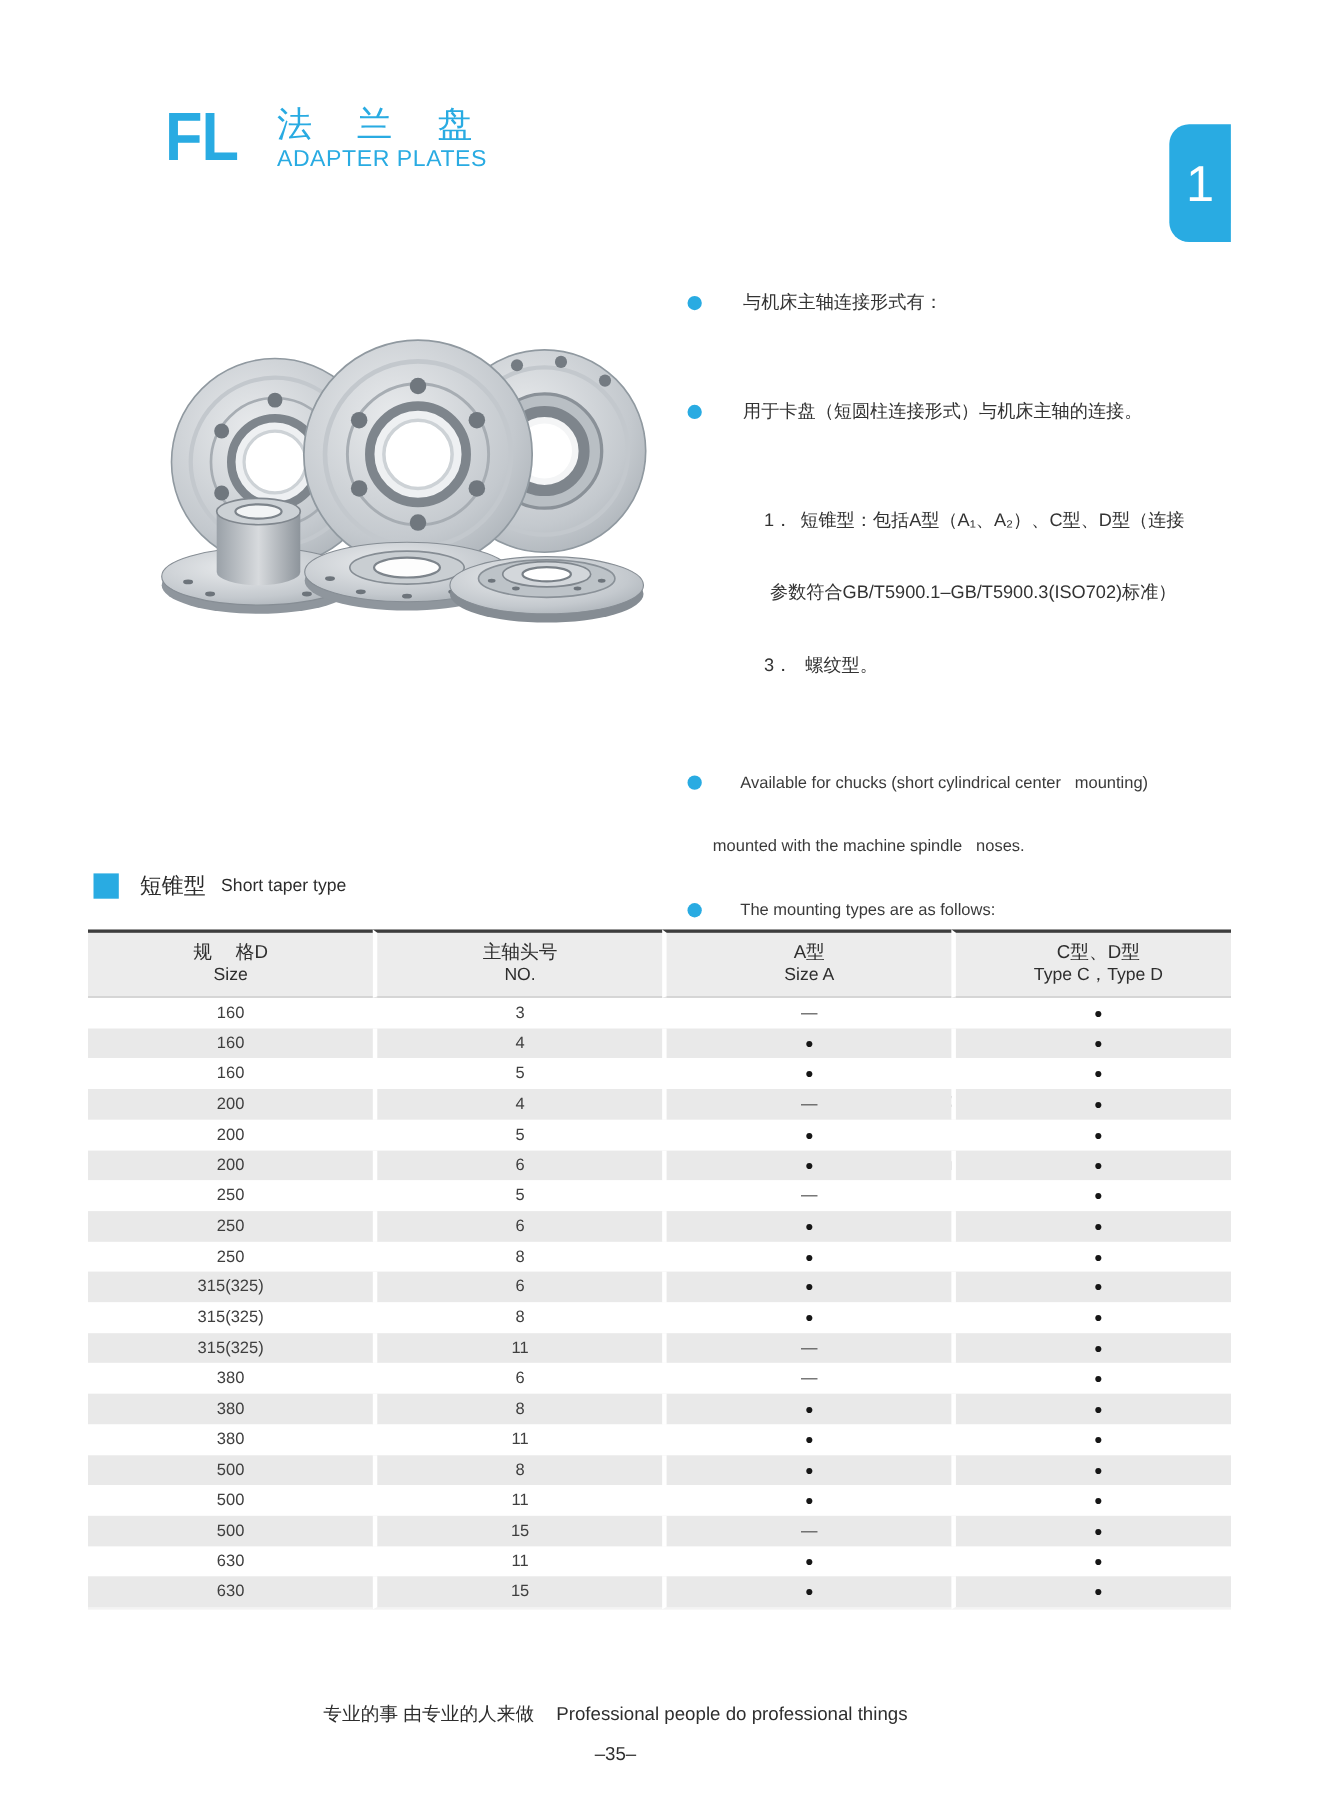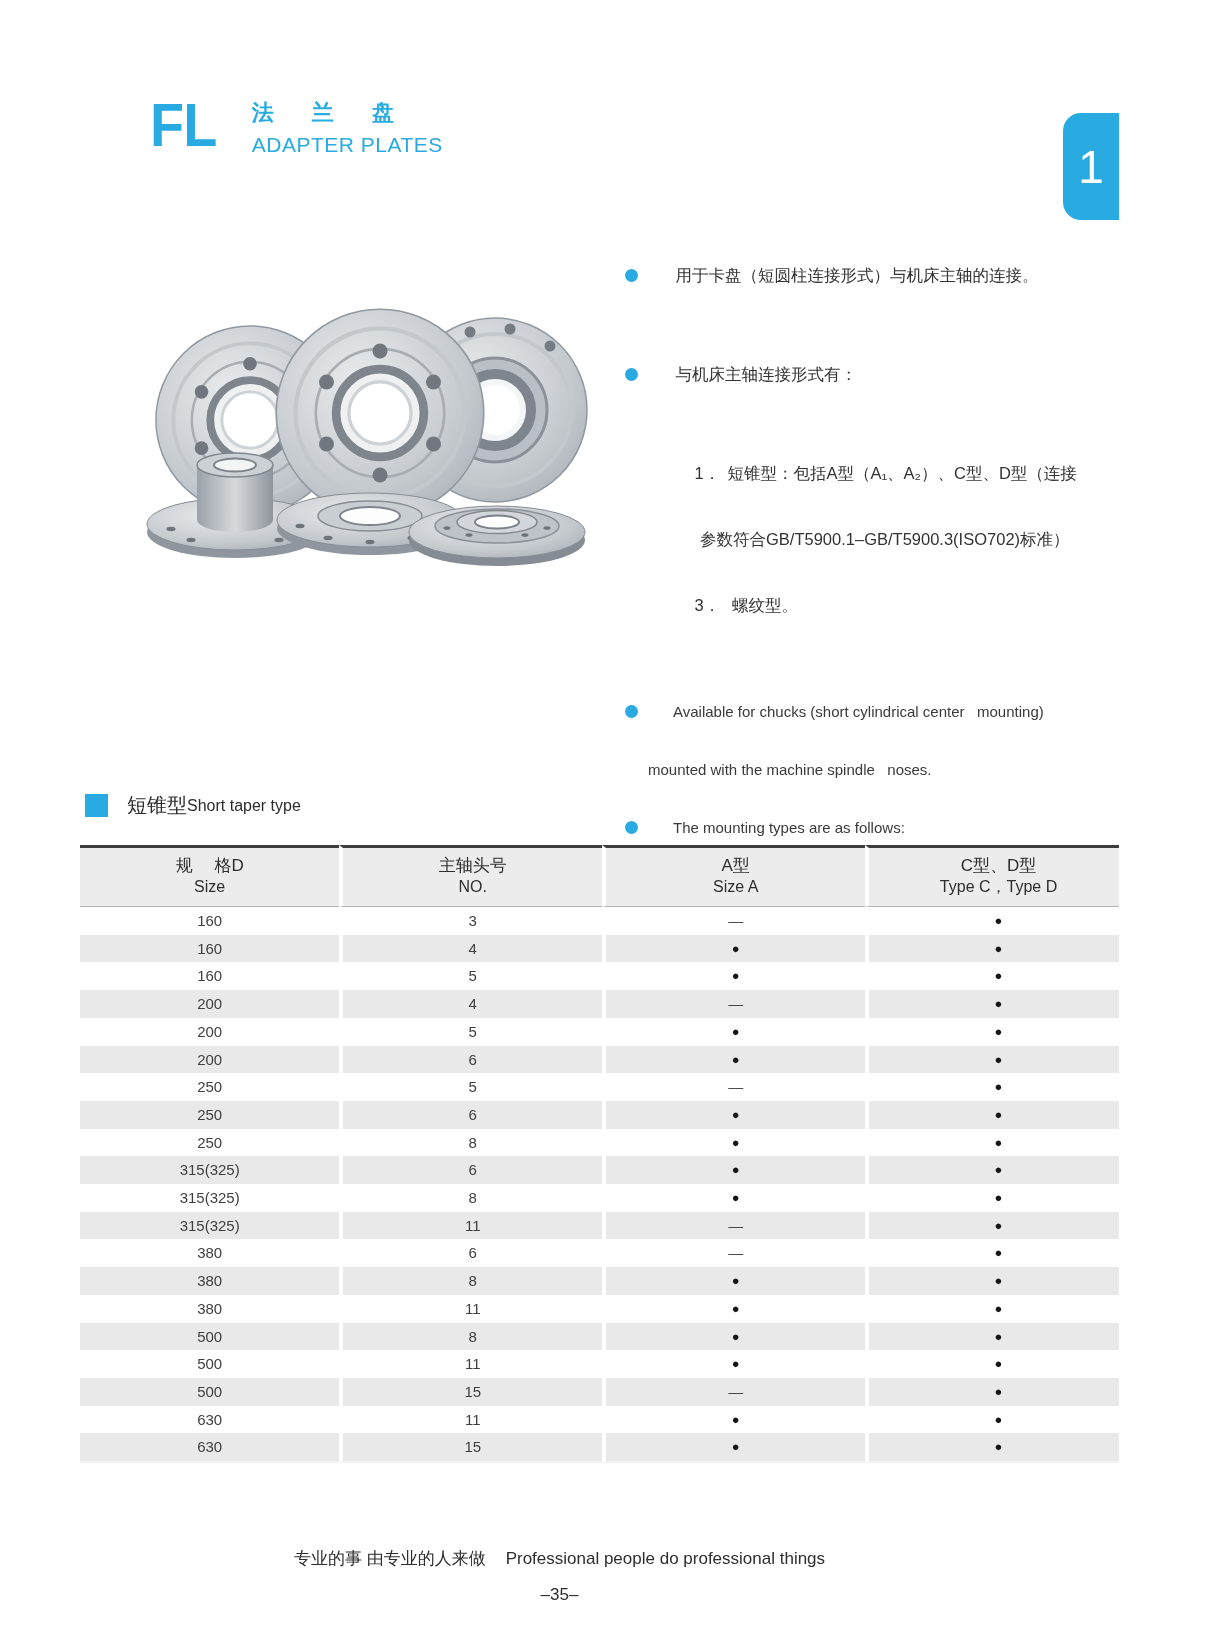--- a/index.html
+++ b/index.html
@@ -7,21 +7,21 @@
     position:relative;width:1119px;height:1649px;background:#ffffff;
     font-family:"Liberation Sans","DejaVu Sans",sans-serif;overflow:hidden;
   }
   
   .logo{position:absolute;left:150px;top:96px;display:flex;}
   .logo-code{
     color:#29ABE2;font-size:62px;font-weight:bold;line-height:58px;
     transform:scaleX(.9);transform-origin:left top;letter-spacing:-1px;
   }
   .logo-right{margin-left:28px;padding-top:0;}
-  .logo-cn{color:#29ABE2;font-size:22px;line-height:34px;letter-spacing:16px;font-weight:bold;}
+  .logo-cn{color:#29ABE2;font-size:32px;line-height:34px;letter-spacing:16px;font-weight:normal;}
   .logo-en{color:#29ABE2;font-size:21px;letter-spacing:.5px;margin-top:3px;}
   .page-tab{
     position:absolute;right:0;top:113px;width:56px;height:107px;background:#29ABE2;
     border-radius:18px 0 0 18px;display:flex;align-items:center;justify-content:center;
     color:#fff;font-size:46px;line-height:1;
   }
   
   .photo{position:absolute;left:135px;top:295px;width:455px;height:275px;}
   
   .notes{position:absolute;left:625px;top:226px;}
@@ -36,21 +36,21 @@
   .cn-line.item{padding-left:42px;}
   .cn-line.cont{padding-left:75px;}
   .en-line.item{padding-left:53px;}
   .en-line.cont{padding-left:76px;}
   .no-cn{display:inline-block;min-width:33px;}
   .no-en{display:inline-block;min-width:24px;}
   .block-gap{height:13px;}
   
   .section{position:absolute;left:85px;top:792px;display:flex;align-items:center;}
   .sq{width:23px;height:23px;background:#29ABE2;margin-right:19px;}
-  .sec-cn{font-size:20px;color:#2c2c2c;margin-right:0;}
+  .sec-cn{font-size:20px;color:#2c2c2c;margin-right:14px;}
   .sec-en{font-size:16px;color:#2c2c2c;}
   
   .tbl{
     position:absolute;left:80px;top:845px;width:1048px;
     border-collapse:separate;border-spacing:0;table-layout:fixed;
   }
   .tbl th{
     width:25%;background:#ececec;border-top:3px solid #3d3d3d;border-bottom:1px solid #b3b3b3;
     font-weight:normal;padding:7px 16px 9px;text-align:center;
   }
@@ -169,24 +169,24 @@
         <ellipse cx="-50" cy="233" rx="3.5" ry="1.8"></ellipse>
           <ellipse cx="50" cy="233" rx="3.5" ry="1.8"></ellipse>
         <ellipse cx="-28" cy="240" rx="3.5" ry="1.8"></ellipse>
           <ellipse cx="28" cy="240" rx="3.5" ry="1.8"></ellipse>
       </g>
     </g>
   </svg>
 
   <div class="notes">
     <div class="n cn-line has-dot">
+      <span class="bdot"></span><span>与机床主轴连接形式有：</span>
+    </div>
+    <div class="n cn-line has-dot">
       <span class="bdot"></span><span>用于卡盘（短圆柱连接形式）与机床主轴的连接。</span>
-    </div>
-    <div class="n cn-line has-dot">
-      <span class="bdot"></span><span>与机床主轴连接形式有：</span>
     </div>
     <div class="n cn-line item">
       <span class="no-cn">1．</span><span>短锥型：包括A型（A₁、A₂）、C型、D型（连接</span>
     </div>
     <div class="n cn-line cont">参数符合GB/T5900.1–GB/T5900.3(ISO702)标准）</div>
     <div class="n cn-line item">
       <span class="no-cn">3．</span><span> 螺纹型。</span>
     </div>
 
     <div class="block-gap"></div>

